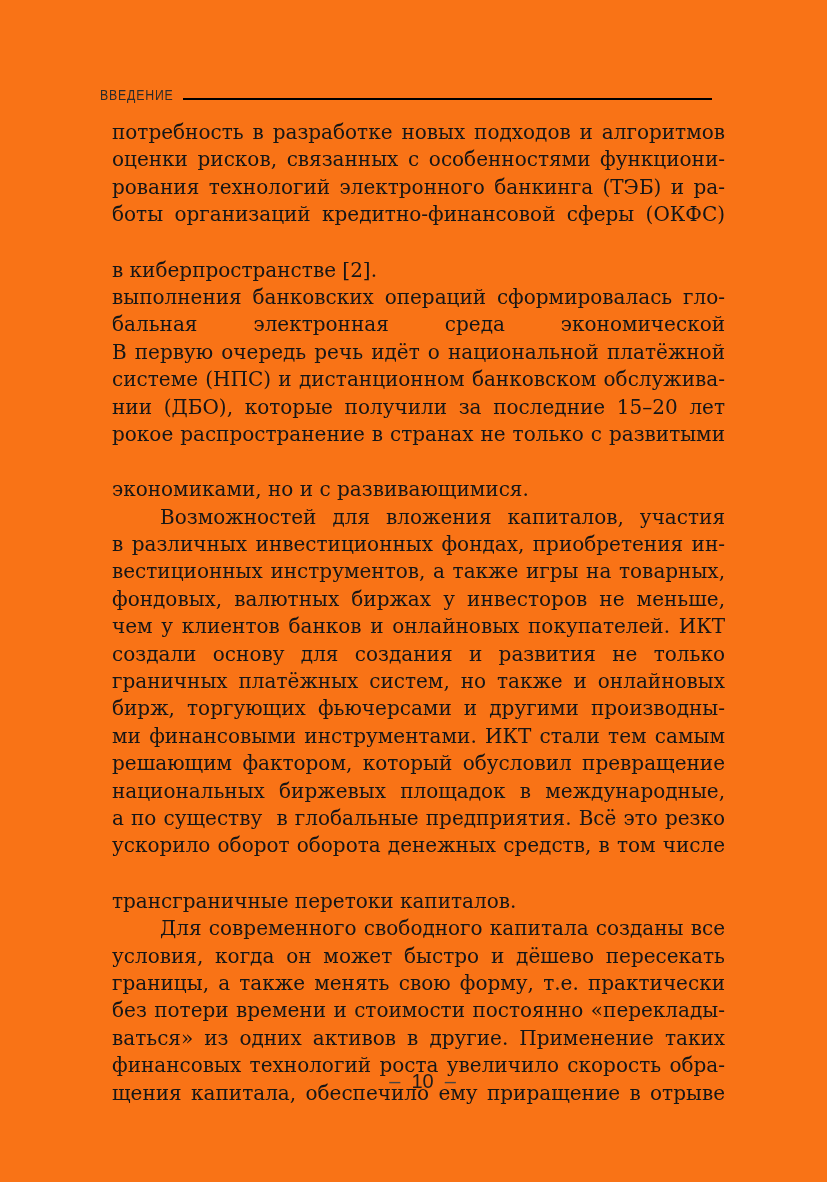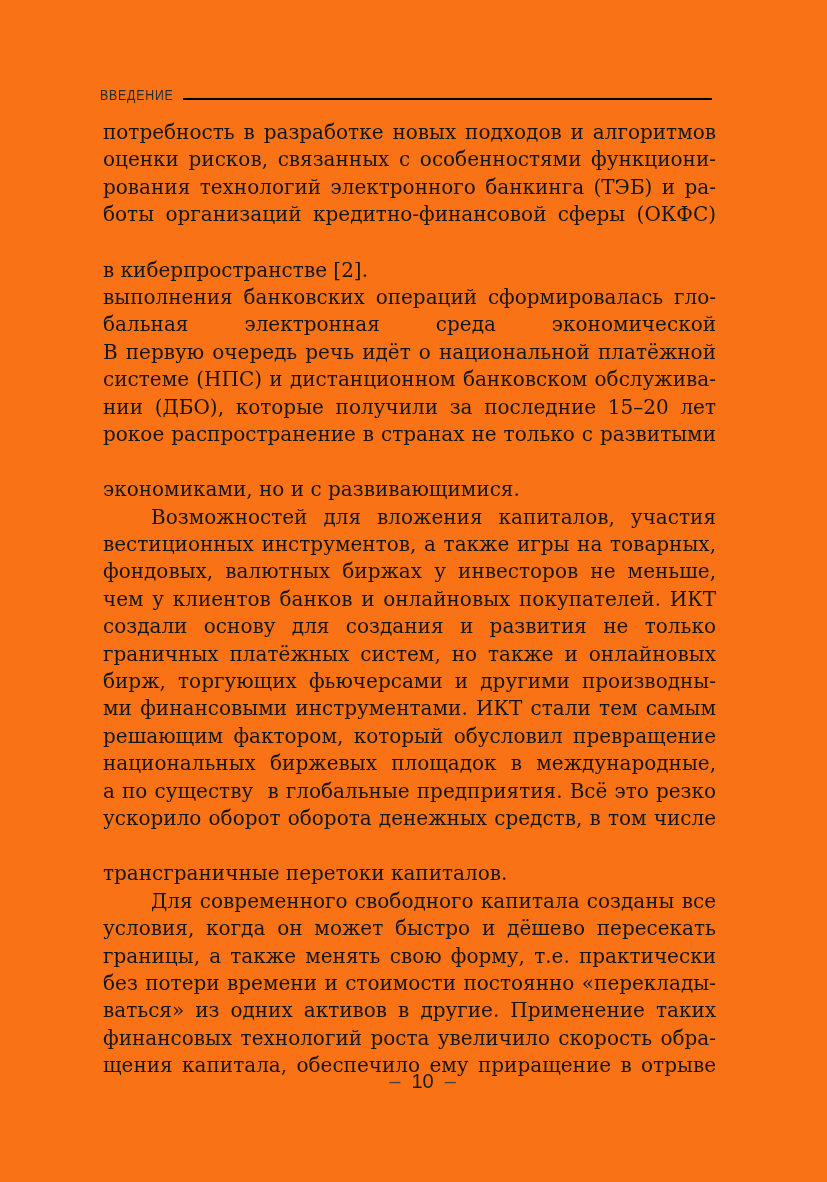--- a/index.html
+++ b/index.html
@@ -28,21 +28,21 @@
     position: absolute;
     left: 183px;
     top: 98px;
     width: 529px;
     height: 2px;
     background: #000000;
   }
   
   .body-text {
     position: absolute;
-    left: 103px;
+    left: 112px;
     top: 119px;
     width: 613px;
     font-size: 20px;
     line-height: 27.4px;
     color: #161616;
   }
   .line {
     height: 27.4px;
     overflow: hidden;
     text-align: justify;
@@ -88,20 +88,21 @@
       <div class="line">бальная электронная среда экономической деятельности.</div>
       <div class="line">В первую очередь речь идёт о национальной платёжной</div>
       <div class="line">системе (НПС) и дистанционном банковском обслужива-</div>
       <div class="line">нии (ДБО), которые получили за последние 15–20 лет ши-</div>
       <div class="line">рокое распространение в странах не только с развитыми</div>
       <div class="line end">экономиками, но и с развивающимися.</div>
     </div>
 
     <div>
       <div class="line ind">Возможностей для вложения капиталов, участия</div>
+      <div class="line">в различных инвестиционных фондах, приобретения ин-</div>
       <div class="line">вестиционных инструментов, а также игры на товарных,</div>
       <div class="line">фондовых, валютных биржах у инвесторов не меньше,</div>
       <div class="line">чем у клиентов банков и онлайновых покупателей. ИКТ</div>
       <div class="line">создали основу для создания и развития не только транс-</div>
       <div class="line">граничных платёжных систем, но также и онлайновых</div>
       <div class="line">бирж, торгующих фьючерсами и другими производны-</div>
       <div class="line">ми финансовыми инструментами. ИКТ стали тем самым</div>
       <div class="line">решающим фактором, который обусловил превращение</div>
       <div class="line">национальных биржевых площадок в международные,</div>
       <div class="line">а по существу&nbsp; в глобальные предприятия. Всё это резко</div>

